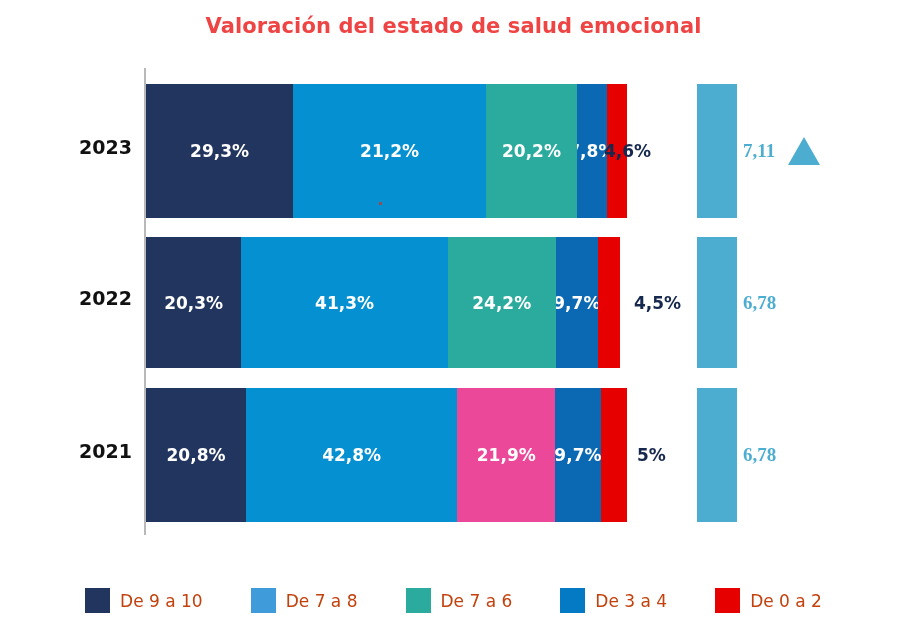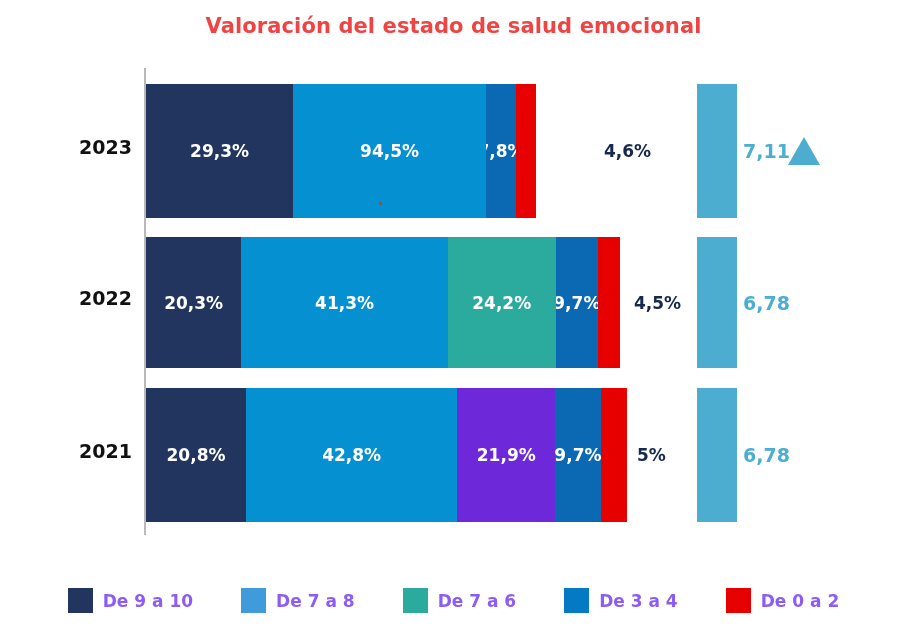--- a/index.html
+++ b/index.html
@@ -107,20 +107,21 @@
   .score-value {
     position: absolute;
     top: 0;
     height: 100%;
     display: flex;
     align-items: center;
     font-size: 19px;
     font-weight: bold;
     color: #4cadd0;
     white-space: nowrap;
+    font-family: Liberation Serif, serif;
   }
 
   .score-arrow {
     position: absolute;
     top: 50%;
     transform: translateY(-50%);
     width: 0;
     height: 0;
     border-left: 16px solid transparent;
     border-right: 16px solid transparent;
@@ -145,22 +146,22 @@
     margin: 0 24px;
   }
   .legend-swatch {
     width: 25px;
     height: 25px;
     margin-right: 10px;
     flex: 0 0 auto;
   }
   .legend-label {
     font-size: 17px;
-    font-weight: bold;
-    color: #8b5cf6;
+    font-weight: normal;
+    color: #c2410c;
     white-space: nowrap;
   }
 
   .speck {
     position: absolute;
     width: 3px;
     height: 3px;
     background: #c0392b;
     opacity: 0.75;
   }
@@ -172,21 +173,22 @@
 
 <div id="plot-area">
 
   <div id="y-axis-line"></div>
 
   <div class="row" style="top:84px; height:134px;">
     <div class="row-label" style="top:52px;">2023</div>
 
     <div class="stack" style="width:481px;">
       <div class="seg" style="width:30.6%; background:#22355e;">29,3%</div>
-      <div class="seg" style="width:40.1%; background:#0590d2;">94,5%</div>
+      <div class="seg" style="width:40.1%; background:#0590d2;">21,2%</div>
+      <div class="seg" style="width:18.9%; background:#2bab9e;">20,2%</div>
       <div class="seg" style="width:6.2%; background:#0b69b4;">7,8%</div>
       <div class="seg no-label" style="width:4.2%; background:#e60000;"></div>
     </div>
 
     <div class="speck" style="left:379px; top:118px;"></div>
 
     <div class="outside-label" style="left:604px;">4,6%</div>
 
     <div class="score-bar" style="left:697px; background:#4cadd0;"></div>
 
@@ -212,21 +214,21 @@
 
     <div class="score-value" style="left:743px;">6,78</div>
   </div>
 
   <div class="row" style="top:388px; height:134px;">
     <div class="row-label" style="top:52px;">2021</div>
 
     <div class="stack" style="width:481px;">
       <div class="seg" style="width:20.8%; background:#22355e;">20,8%</div>
       <div class="seg" style="width:43.9%; background:#0590d2;">42,8%</div>
-      <div class="seg" style="width:20.4%; background:#6d28d9;">21,9%</div>
+      <div class="seg" style="width:20.4%; background:#ec4899;">21,9%</div>
       <div class="seg" style="width:9.4%; background:#0b69b4;">9,7%</div>
       <div class="seg no-label" style="width:5.5%; background:#e60000;"></div>
     </div>
 
     <div class="outside-label" style="left:637px;">5%</div>
 
     <div class="score-bar" style="left:697px; background:#4cadd0;"></div>
 
     <div class="score-value" style="left:743px;">6,78</div>
   </div>

